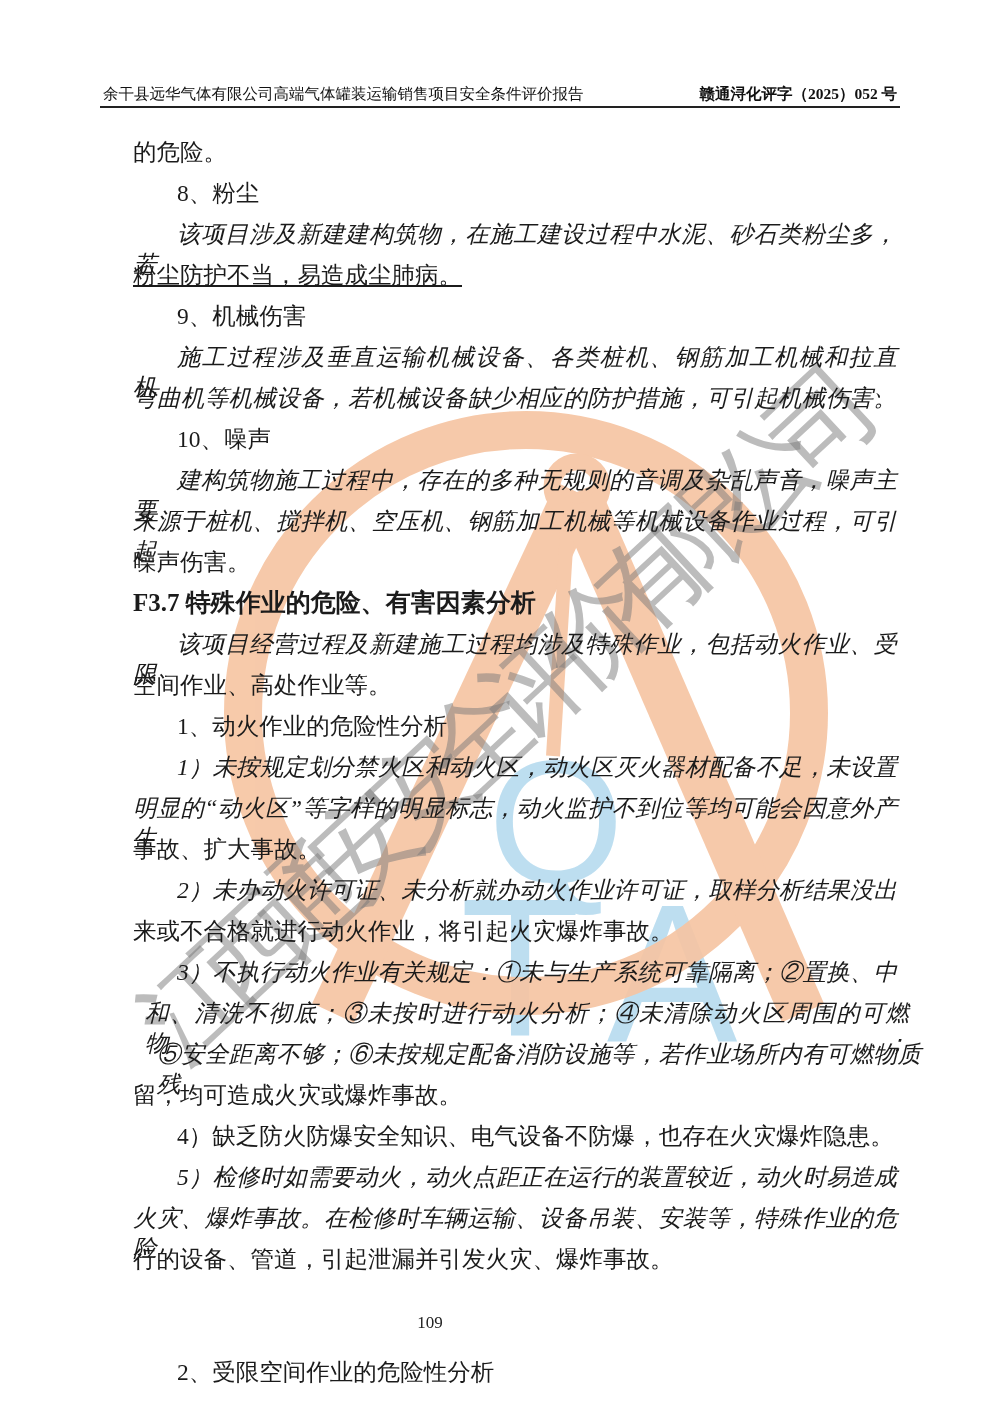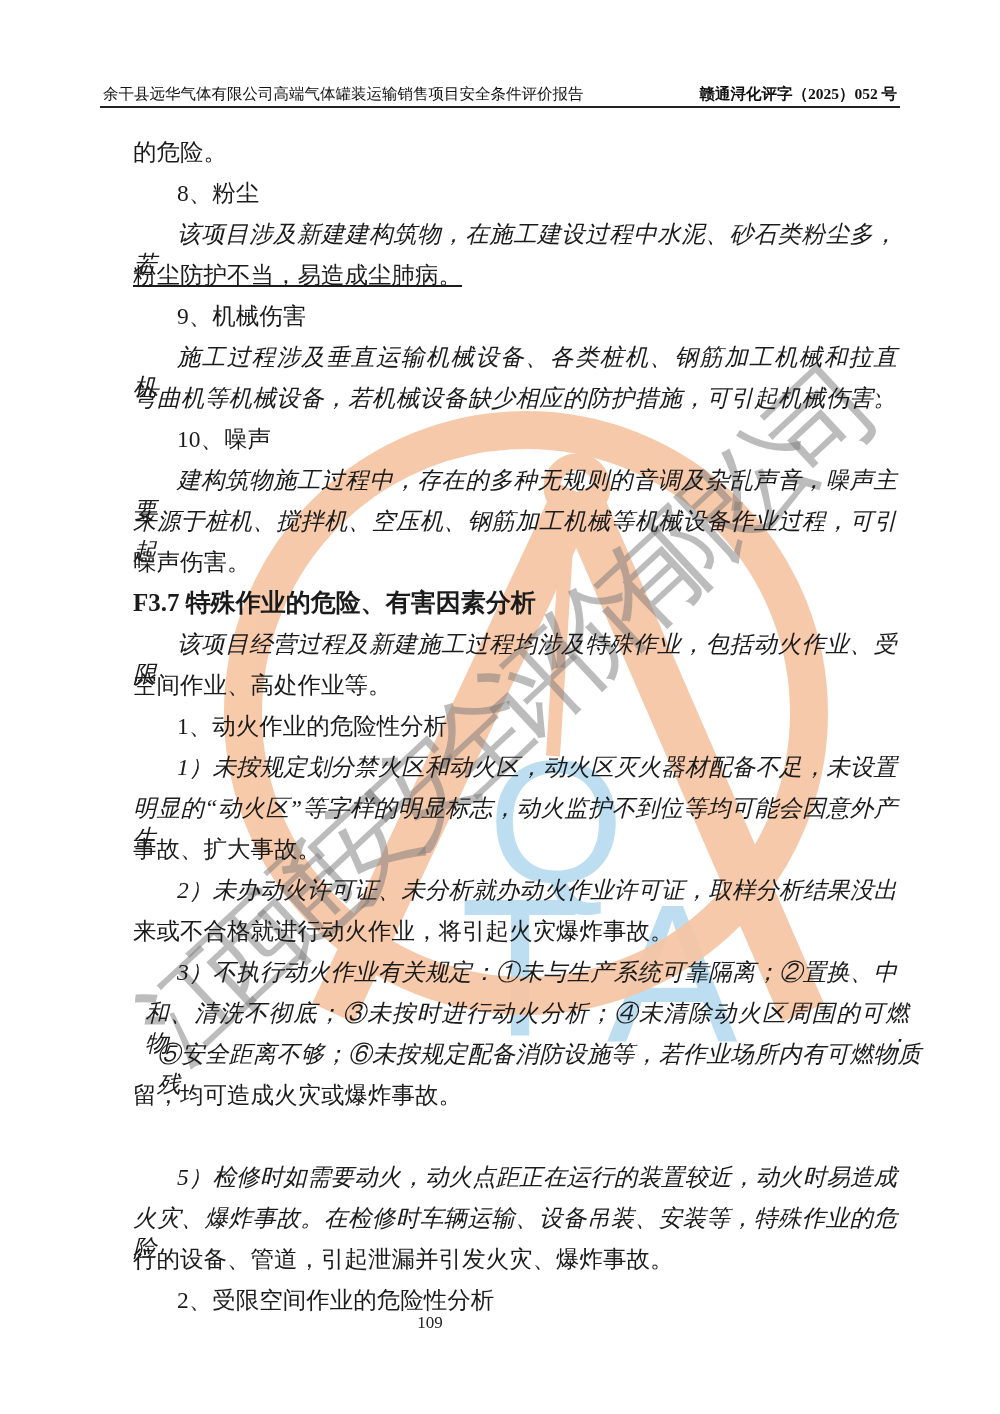--- a/index.html
+++ b/index.html
@@ -101,21 +101,22 @@
       <div class="line indent" style="top: 711px;">1、动火作业的危险性分析</div>
       <div class="line indent justify" style="top: 752px;">1）未按规定划分禁火区和动火区，动火区灭火器材配备不足，未设置</div>
       <div class="line justify" style="top: 793px;">明显的“动火区”等字样的明显标志，动火监护不到位等均可能会因意外产生</div>
       <div class="line" style="top: 834px;">事故、扩大事故。</div>
       <div class="line indent justify" style="top: 875px;">2）未办动火许可证、未分析就办动火作业许可证，取样分析结果没出</div>
       <div class="line" style="top: 916px;">来或不合格就进行动火作业，将引起火灾爆炸事故。</div>
       <div class="line indent justify" style="top: 957px;">3）不执行动火作业有关规定：①未与生产系统可靠隔离；②置换、中</div>
       <div class="line justify" style="top: 998px; margin-left: 12px;">和、清洗不彻底；③未按时进行动火分析；④未清除动火区周围的可燃物；</div>
       <div class="line justify" style="top: 1039px; margin-left: 24px;">⑤安全距离不够；⑥未按规定配备消防设施等，若作业场所内有可燃物质残</div>
       <div class="line" style="top: 1080px;">留，均可造成火灾或爆炸事故。</div>
+      <div class="line indent" style="top: 1121px;">4）缺乏防火防爆安全知识、电气设备不防爆，也存在火灾爆炸隐患。</div>
       <div class="line indent justify" style="top: 1162px;">5）检修时如需要动火，动火点距正在运行的装置较近，动火时易造成</div>
       <div class="line justify" style="top: 1203px;">火灾、爆炸事故。在检修时车辆运输、设备吊装、安装等，特殊作业的危险</div>
       <div class="line" style="top: 1244px;">行的设备、管道，引起泄漏并引发火灾、爆炸事故。</div>
-      <div class="line indent" style="top: 1285px;">2、受限空间作业的危险性分析</div>
+      <div class="line indent" style="top: 1357px;">2、受限空间作业的危险性分析</div>
     </div>
 
   <div class="footer">109</div>
 
 </div>
 
 </body></html>

